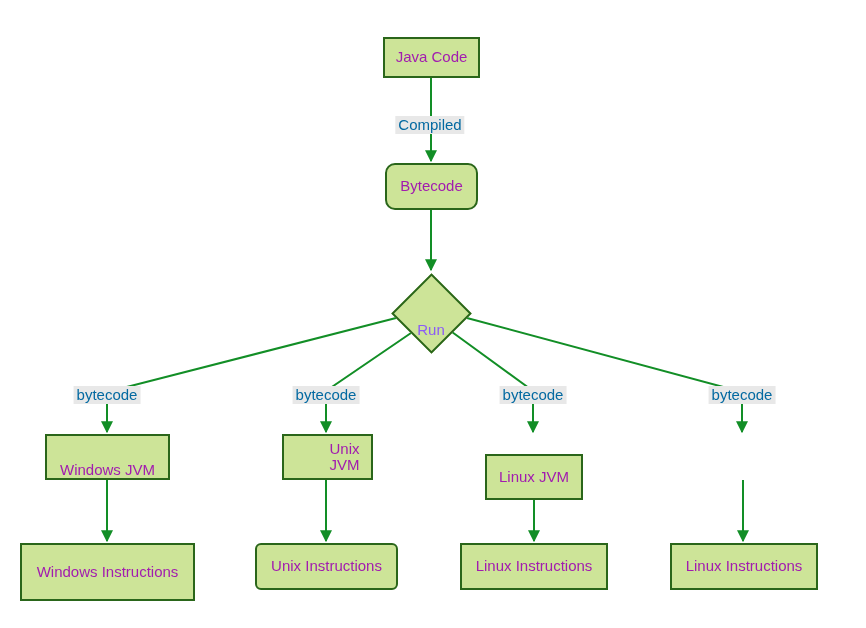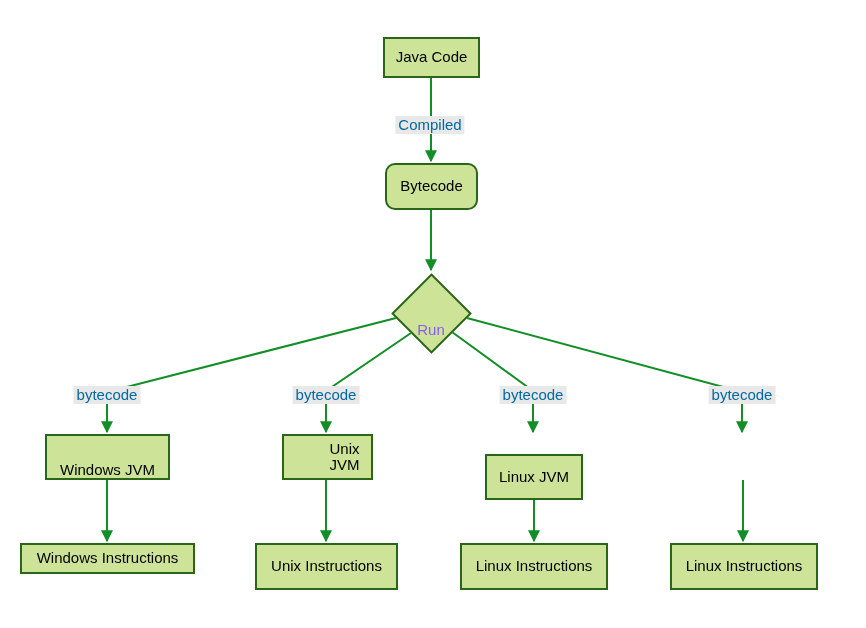--- a/index.html
+++ b/index.html
@@ -28,21 +28,21 @@
   }
   .node {
     position: absolute;
     box-sizing: border-box;
     background: #cde498;
     border: 2px solid #2a661a;
     display: flex;
     align-items: center;
     justify-content: center;
     font-size: 15px;
-    color: #000000;
+    color: #a21caf;
     text-align: center;
     line-height: 1.1;
   }
   .node.rounded { border-radius: 10px; }
   .diamond-shape {
     position: absolute;
     box-sizing: border-box;
     width: 57px; height: 57px;
     left: 403px; top: 285px;
     background: #cde498;
@@ -67,22 +67,22 @@
     line-height: 18px;
     white-space: nowrap;
   }
   
   #n-java-code      { left: 383px; top: 37px;  width: 97px;  height: 41px; }
   #n-bytecode       { left: 385px; top: 163px; width: 93px;  height: 47px; }
   #n-windows-jvm    { left: 45px;  top: 434px; width: 125px; height: 46px; align-items: flex-end; }
   #n-unix-jvm       { left: 282px; top: 434px; width: 91px;  height: 46px; padding-left: 34px; }
   #n-linux-jvm      { left: 485px; top: 434px; width: 98px;  height: 46px; margin-top: 20px; }
   #n-any-other-jvm  { left: 648px; top: 434px; width: 190px; height: 46px; }
-  #n-windows-instr  { left: 20px;  top: 543px; width: 175px; height: 31px; }
-  #n-unix-instr     { left: 255px; top: 543px; width: 143px; height: 47px; }
+  #n-windows-instr  { left: 20px;  top: 543px; width: 175px; height: 58px; }
+  #n-unix-instr     { left: 255px; top: 543px; width: 143px; height: 47px; border-radius: 6px; }
   #n-linux-instr-1  { left: 460px; top: 543px; width: 148px; height: 47px; }
   #n-linux-instr-2  { left: 670px; top: 543px; width: 148px; height: 47px; }
   
   #l-compiled   { left: 430px; top: 125px; }
   #l-bytecode-1 { left: 107px; top: 395px; }
   #l-bytecode-2 { left: 326px; top: 395px; }
   #l-bytecode-3 { left: 533px; top: 395px; }
   #l-bytecode-4 { left: 742px; top: 395px; }
 </style>
 </head>

